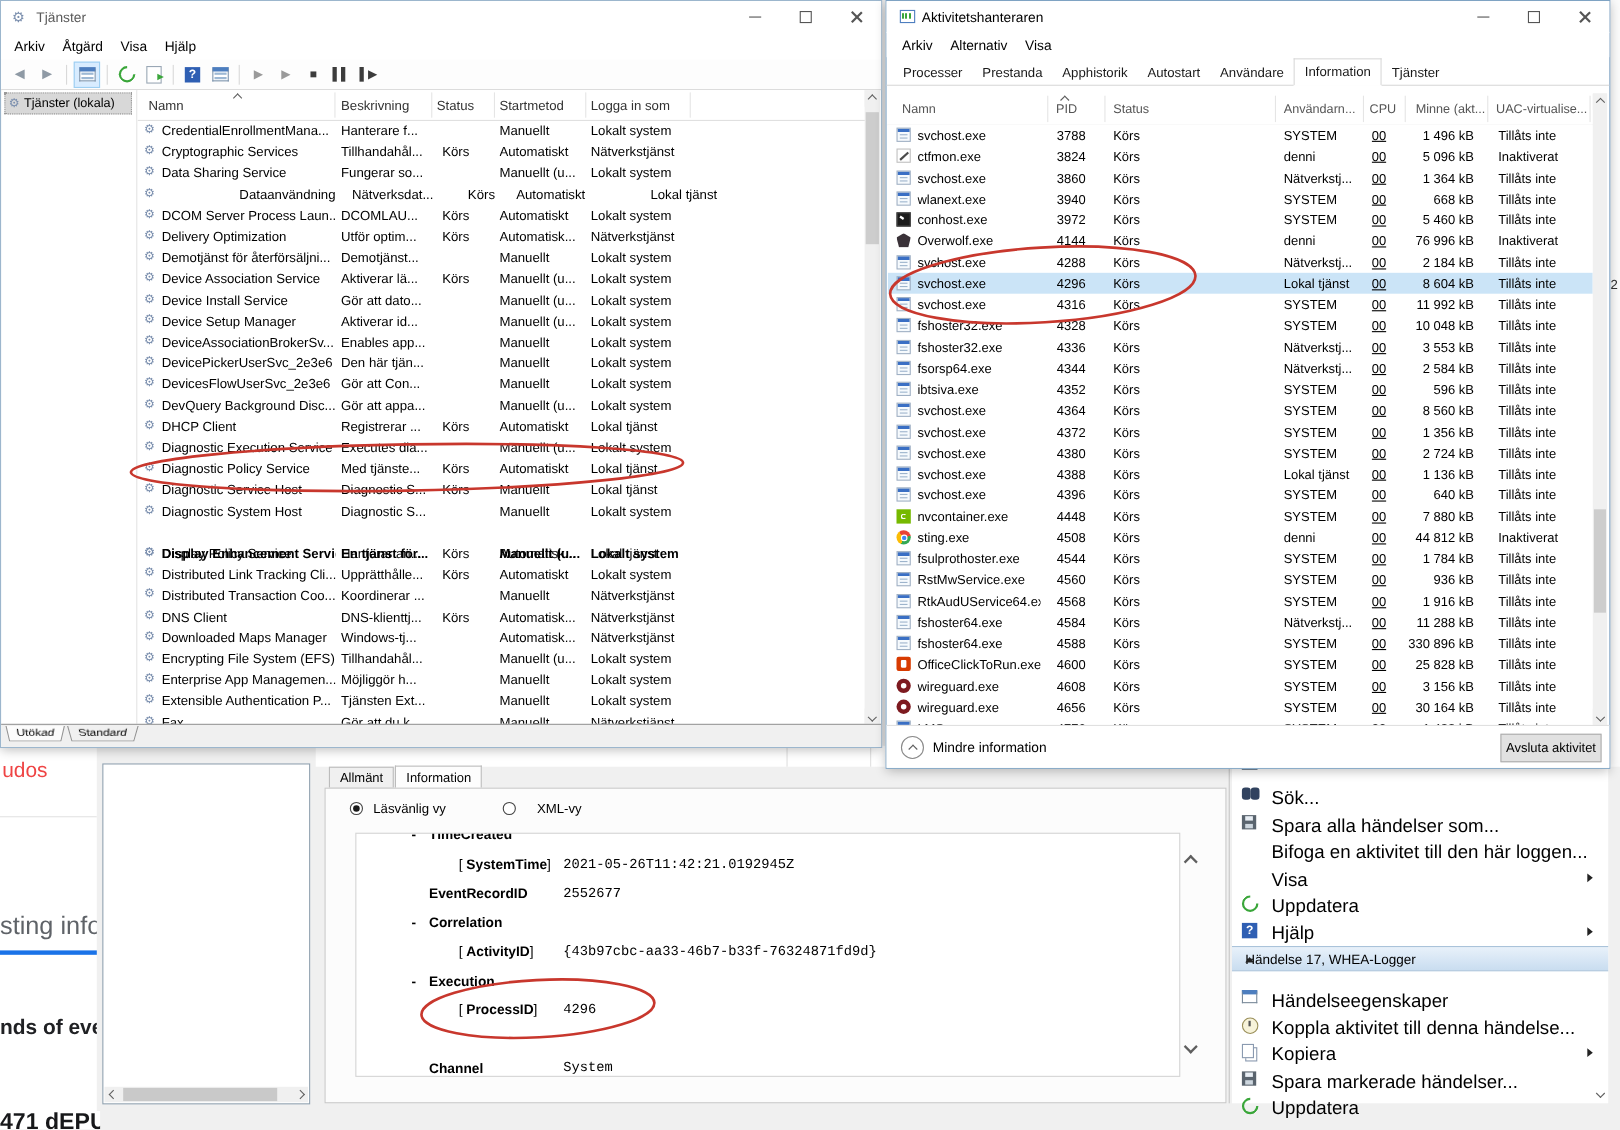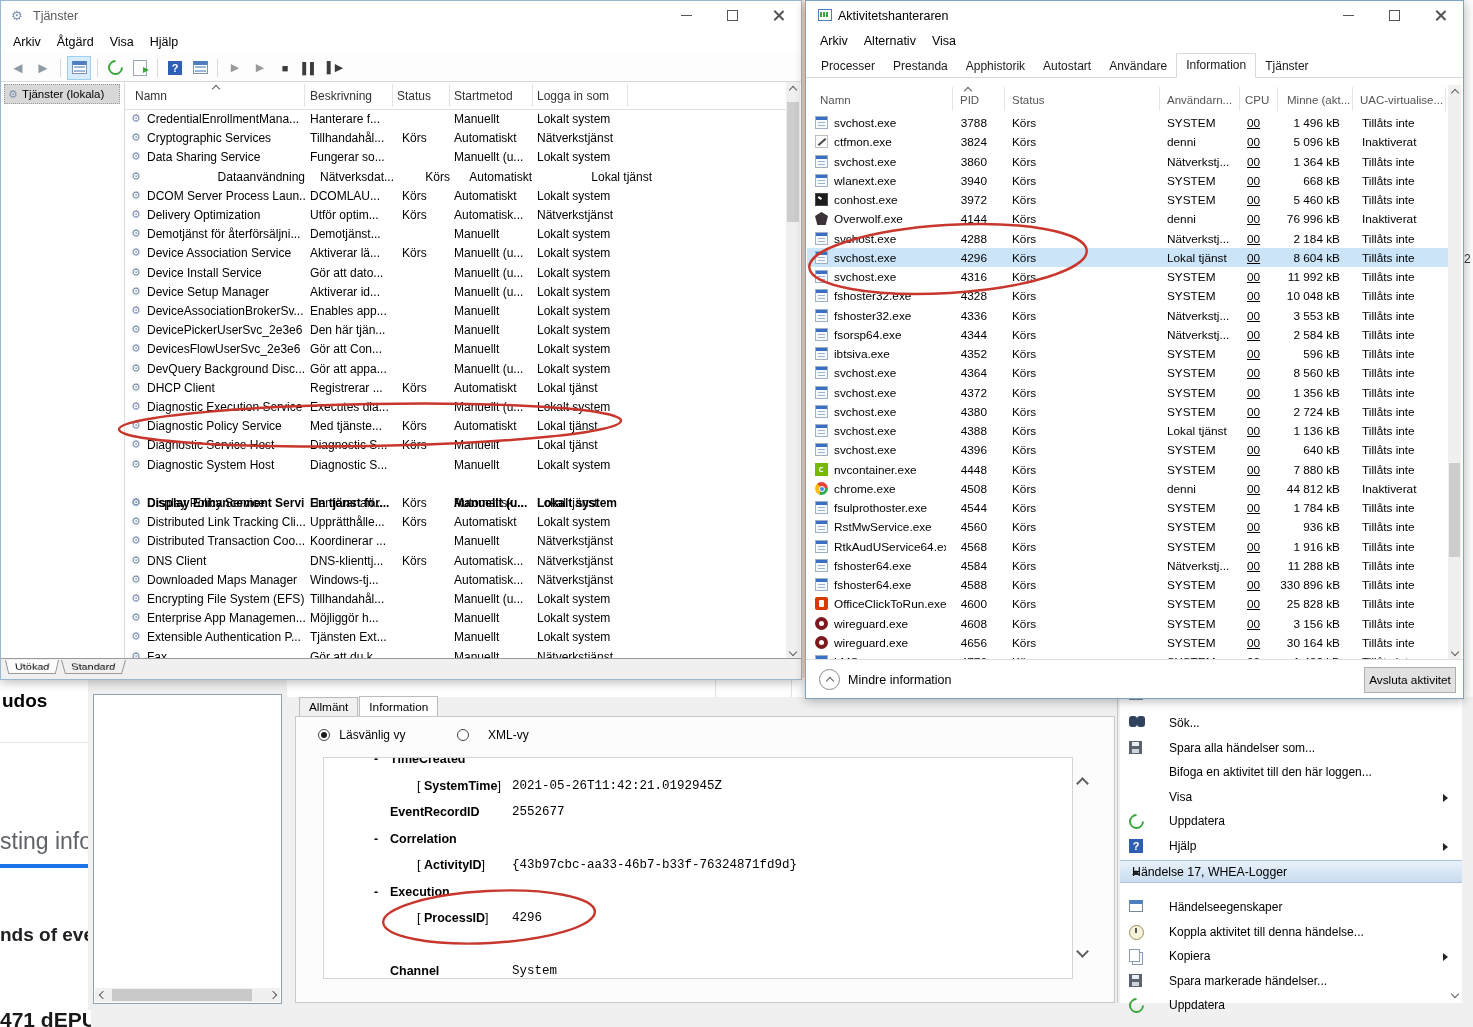--- a/index.html
+++ b/index.html
@@ -152,21 +152,21 @@
   .ev-ln .dash{position:absolute;left:50px;font-weight:bold;}
   .ev-ln .glabel{position:absolute;left:66px;font-weight:bold;}
   .ev-ln .bracket{position:absolute;left:93px;}
   .ev-ln .bracket b{font-weight:bold;}
   .ev-ln .val{position:absolute;left:188px;font-family:Liberation Mono, monospace;}
   .pane-chv{position:absolute;left:782px;color:#8a8a8a;}
 
   #ev-actions{position:absolute;left:1032px;top:0;width:342px;height:331px;background:#fff;}
   .act-item{position:absolute;left:0;width:100%;height:24px;}
   .act-item .aicon{position:absolute;left:9px;top:4px;}
-  .act-item .alabel{position:absolute;left:49px;top:4px;font-size:12px;white-space:nowrap;}
+  .act-item .alabel{position:absolute;left:36px;top:4px;font-size:17px;white-space:nowrap;}
   .act-item .aarrow{position:absolute;right:14px;top:8px;}
   #ev-act-header{position:absolute;left:0;top:188px;width:100%;height:23px;background:linear-gradient(#e8f1fa,#c9ddf0);
                  border-top:1px solid #aac3da;border-bottom:1px solid #aac3da;box-sizing:border-box;}
   #ev-act-header span{position:absolute;left:12px;top:4px;font-size:12.3px;}
   #ev-act-header .tri-up{position:absolute;right:14px;top:9px;}
   #ev-act-scroll{position:absolute;right:4px;bottom:6px;}
 
   
   .ic-binoculars{width:16px;height:11px;position:relative;}
   .ic-binoculars::before,.ic-binoculars::after{content:"";position:absolute;top:0;width:8px;height:11px;background:#31425f;border-radius:3px;}
@@ -175,21 +175,21 @@
   .ic-save::before{content:"";position:absolute;left:3px;top:1px;width:7px;height:4px;background:#e8eef4;}
   .ic-save::after{content:"";position:absolute;left:3px;bottom:1px;width:7px;height:4px;background:#cdd6de;}
   .ic-props{width:14px;height:12px;background:#fff;border:1px solid #7a8a9a;border-top:4px solid #4d7ebf;box-sizing:border-box;}
   .ic-task{width:13px;height:13px;background:#f7f3da;border:1px solid #9a8f5a;border-radius:50%;position:relative;}
   .ic-task::after{content:"";position:absolute;left:5px;top:2px;width:1.5px;height:5px;background:#555;}
   .ic-copy{width:9px;height:11px;border:1px solid #8a9ab0;background:#fff;box-shadow:3px 3px 0 -1px #fff,3px 3px 0 0 #8a9ab0;}
 
   
   #bstrip{left:0;top:678px;width:91px;height:349px;background:#fff;z-index:10;overflow:hidden;}
   .bfrag{position:absolute;white-space:nowrap;}
-  #bf1{left:2px;top:12px;font-weight:bold;font-size:19px;color:#000000;}
+  #bf1{left:2px;top:12px;font-weight:normal;font-size:19px;color:#ef4444;}
   #bhr{left:0;top:64px;width:88px;height:1px;background:#e3e3e3;position:absolute;}
   #bf2{left:0;top:150px;font-size:23px;color:#5f6368;}
   #bbar{position:absolute;left:0;top:186px;width:91px;height:4px;}
   #bf3{left:0;top:246px;font-weight:bold;font-size:19px;color:#202124;}
   #bf4{left:0;top:330px;font-weight:bold;font-size:21px;color:#17181a;}
 
   #rstrip{left:1462px;top:0;width:11px;height:697px;background:#fbfbfb;z-index:25;}
   #rfrag{position:absolute;left:2px;top:252px;font-size:12px;color:#333;}
 
   #annot{position:absolute;left:0;top:0;z-index:90;pointer-events:none;}
@@ -913,21 +913,21 @@
           <span class="cell tc-name">nvcontainer.exe</span>
           <span class="cell tc-pid">4448</span>
           <span class="cell tc-status">Körs</span>
           <span class="cell tc-user">SYSTEM</span>
           <span class="cell tc-cpu">00</span>
           <span class="cell tc-mem">7 880 kB</span>
           <span class="cell tc-uac">Tillåts inte</span>
         </div>
         <div class="tm-row" style="top: 366px;">
           <span class="pi pi-chrome cell tc-icon"></span>
-          <span class="cell tc-name">chrome.exe</span>
+          <span class="cell tc-name">sting.exe</span>
           <span class="cell tc-pid">4508</span>
           <span class="cell tc-status">Körs</span>
           <span class="cell tc-user">denni</span>
           <span class="cell tc-cpu">00</span>
           <span class="cell tc-mem">44 812 kB</span>
           <span class="cell tc-uac">Inaktiverat</span>
         </div>
         <div class="tm-row" style="top: 385px;">
           <span class="pi pi-generic cell tc-icon"></span>
           <span class="cell tc-name">fsulprothoster.exe</span>

